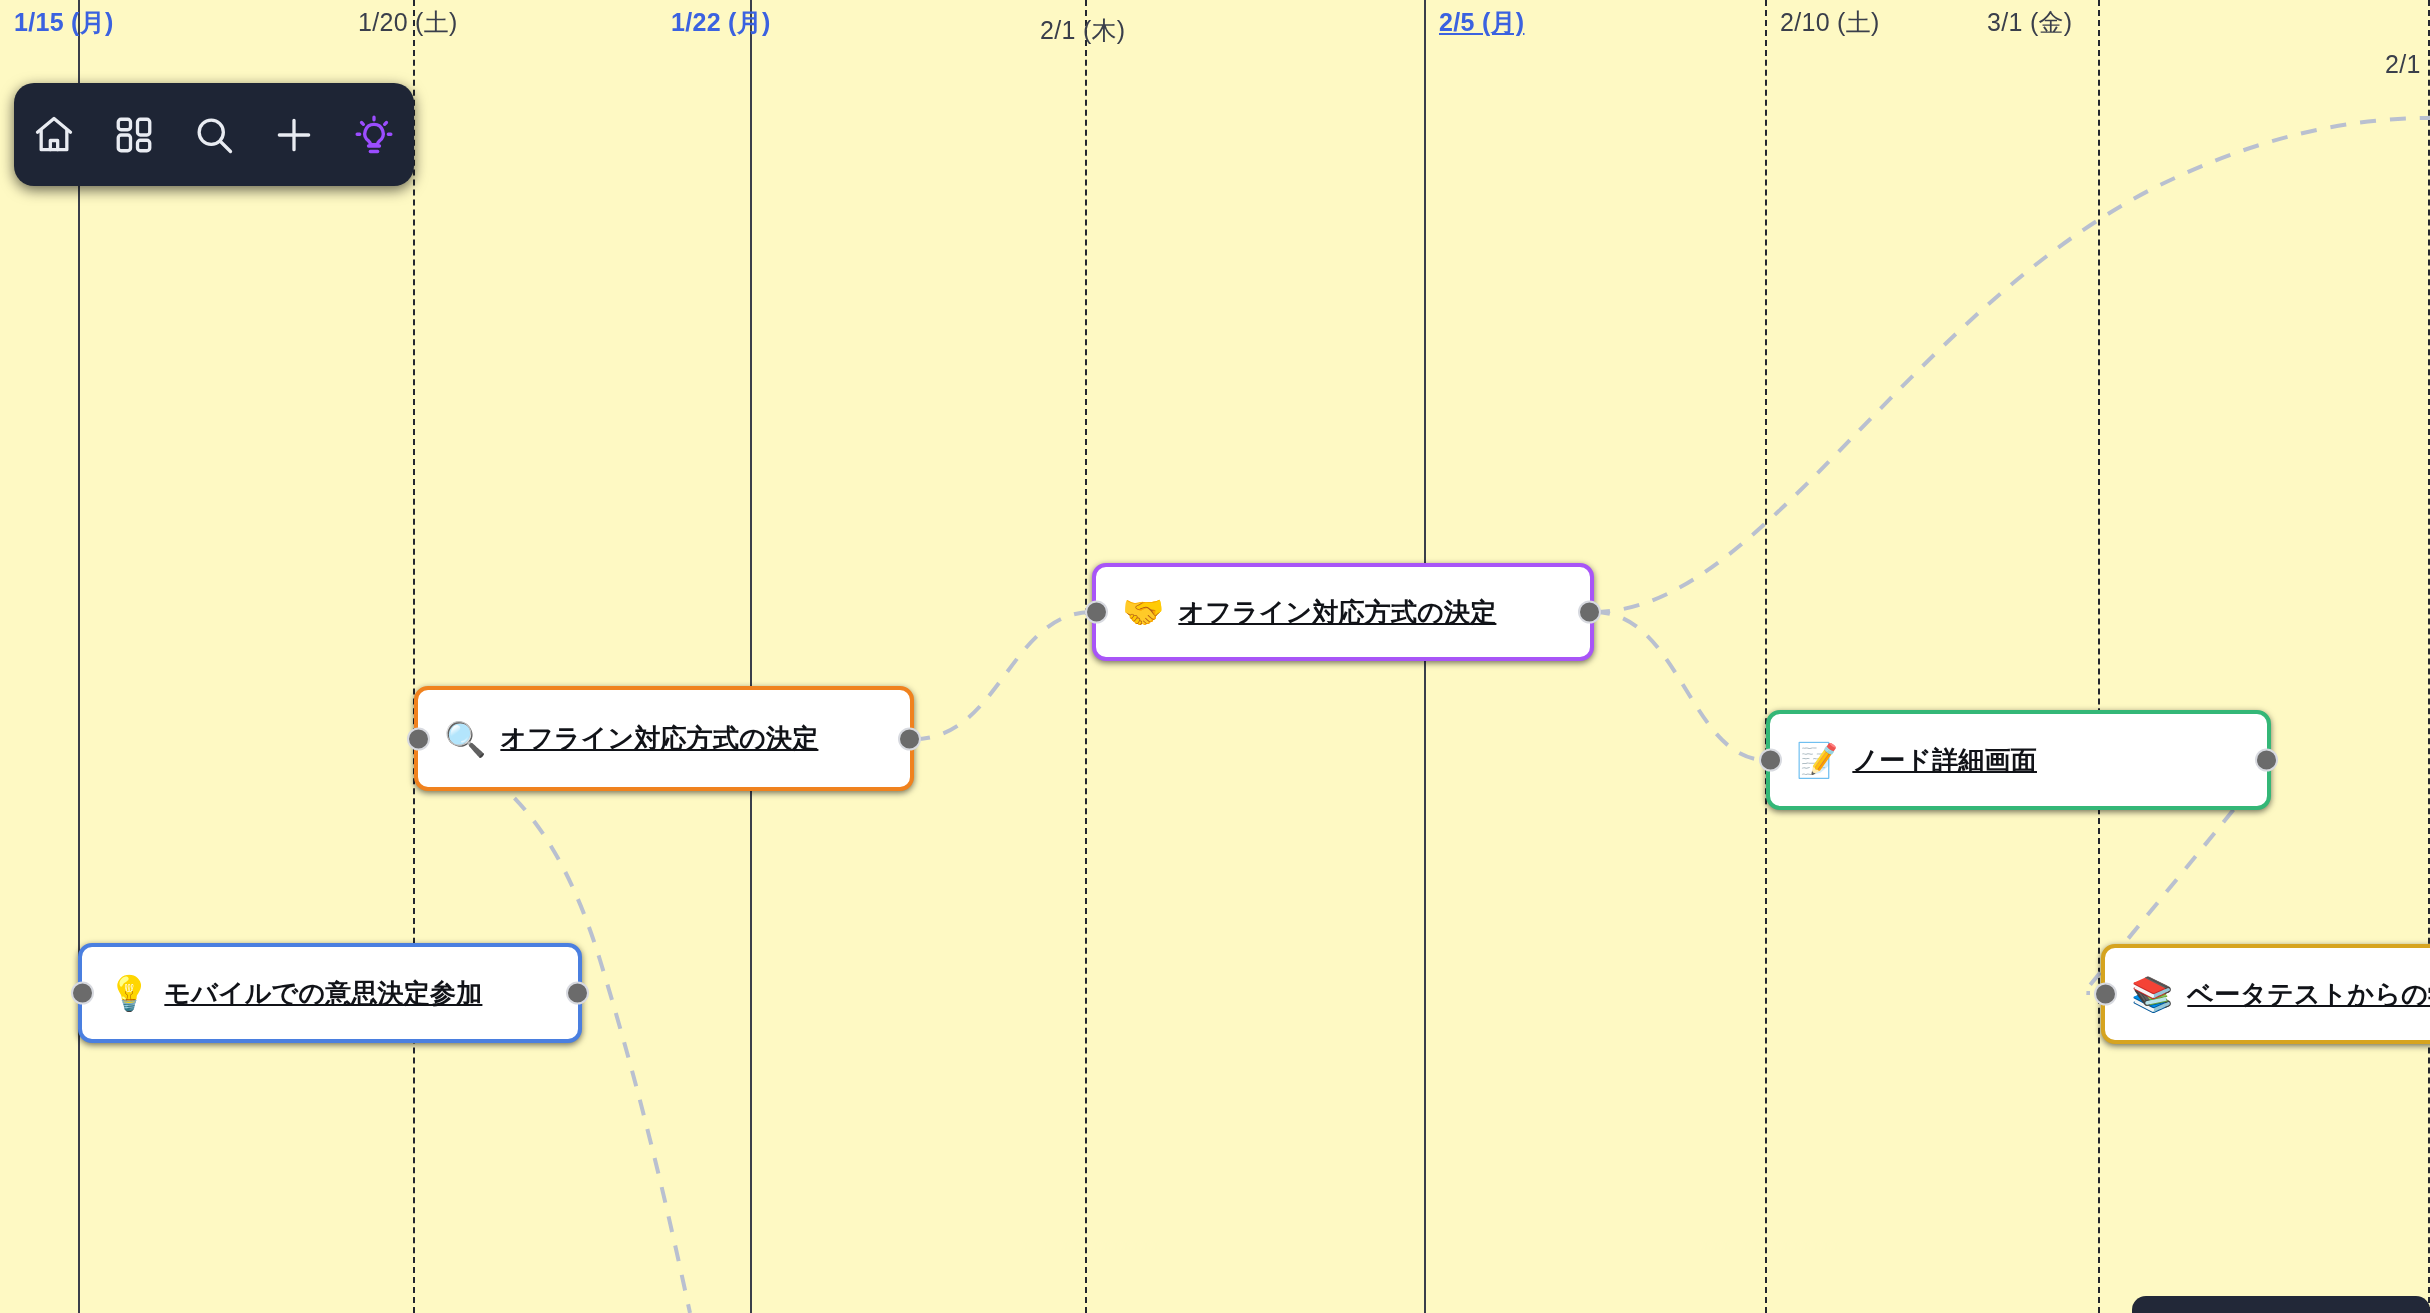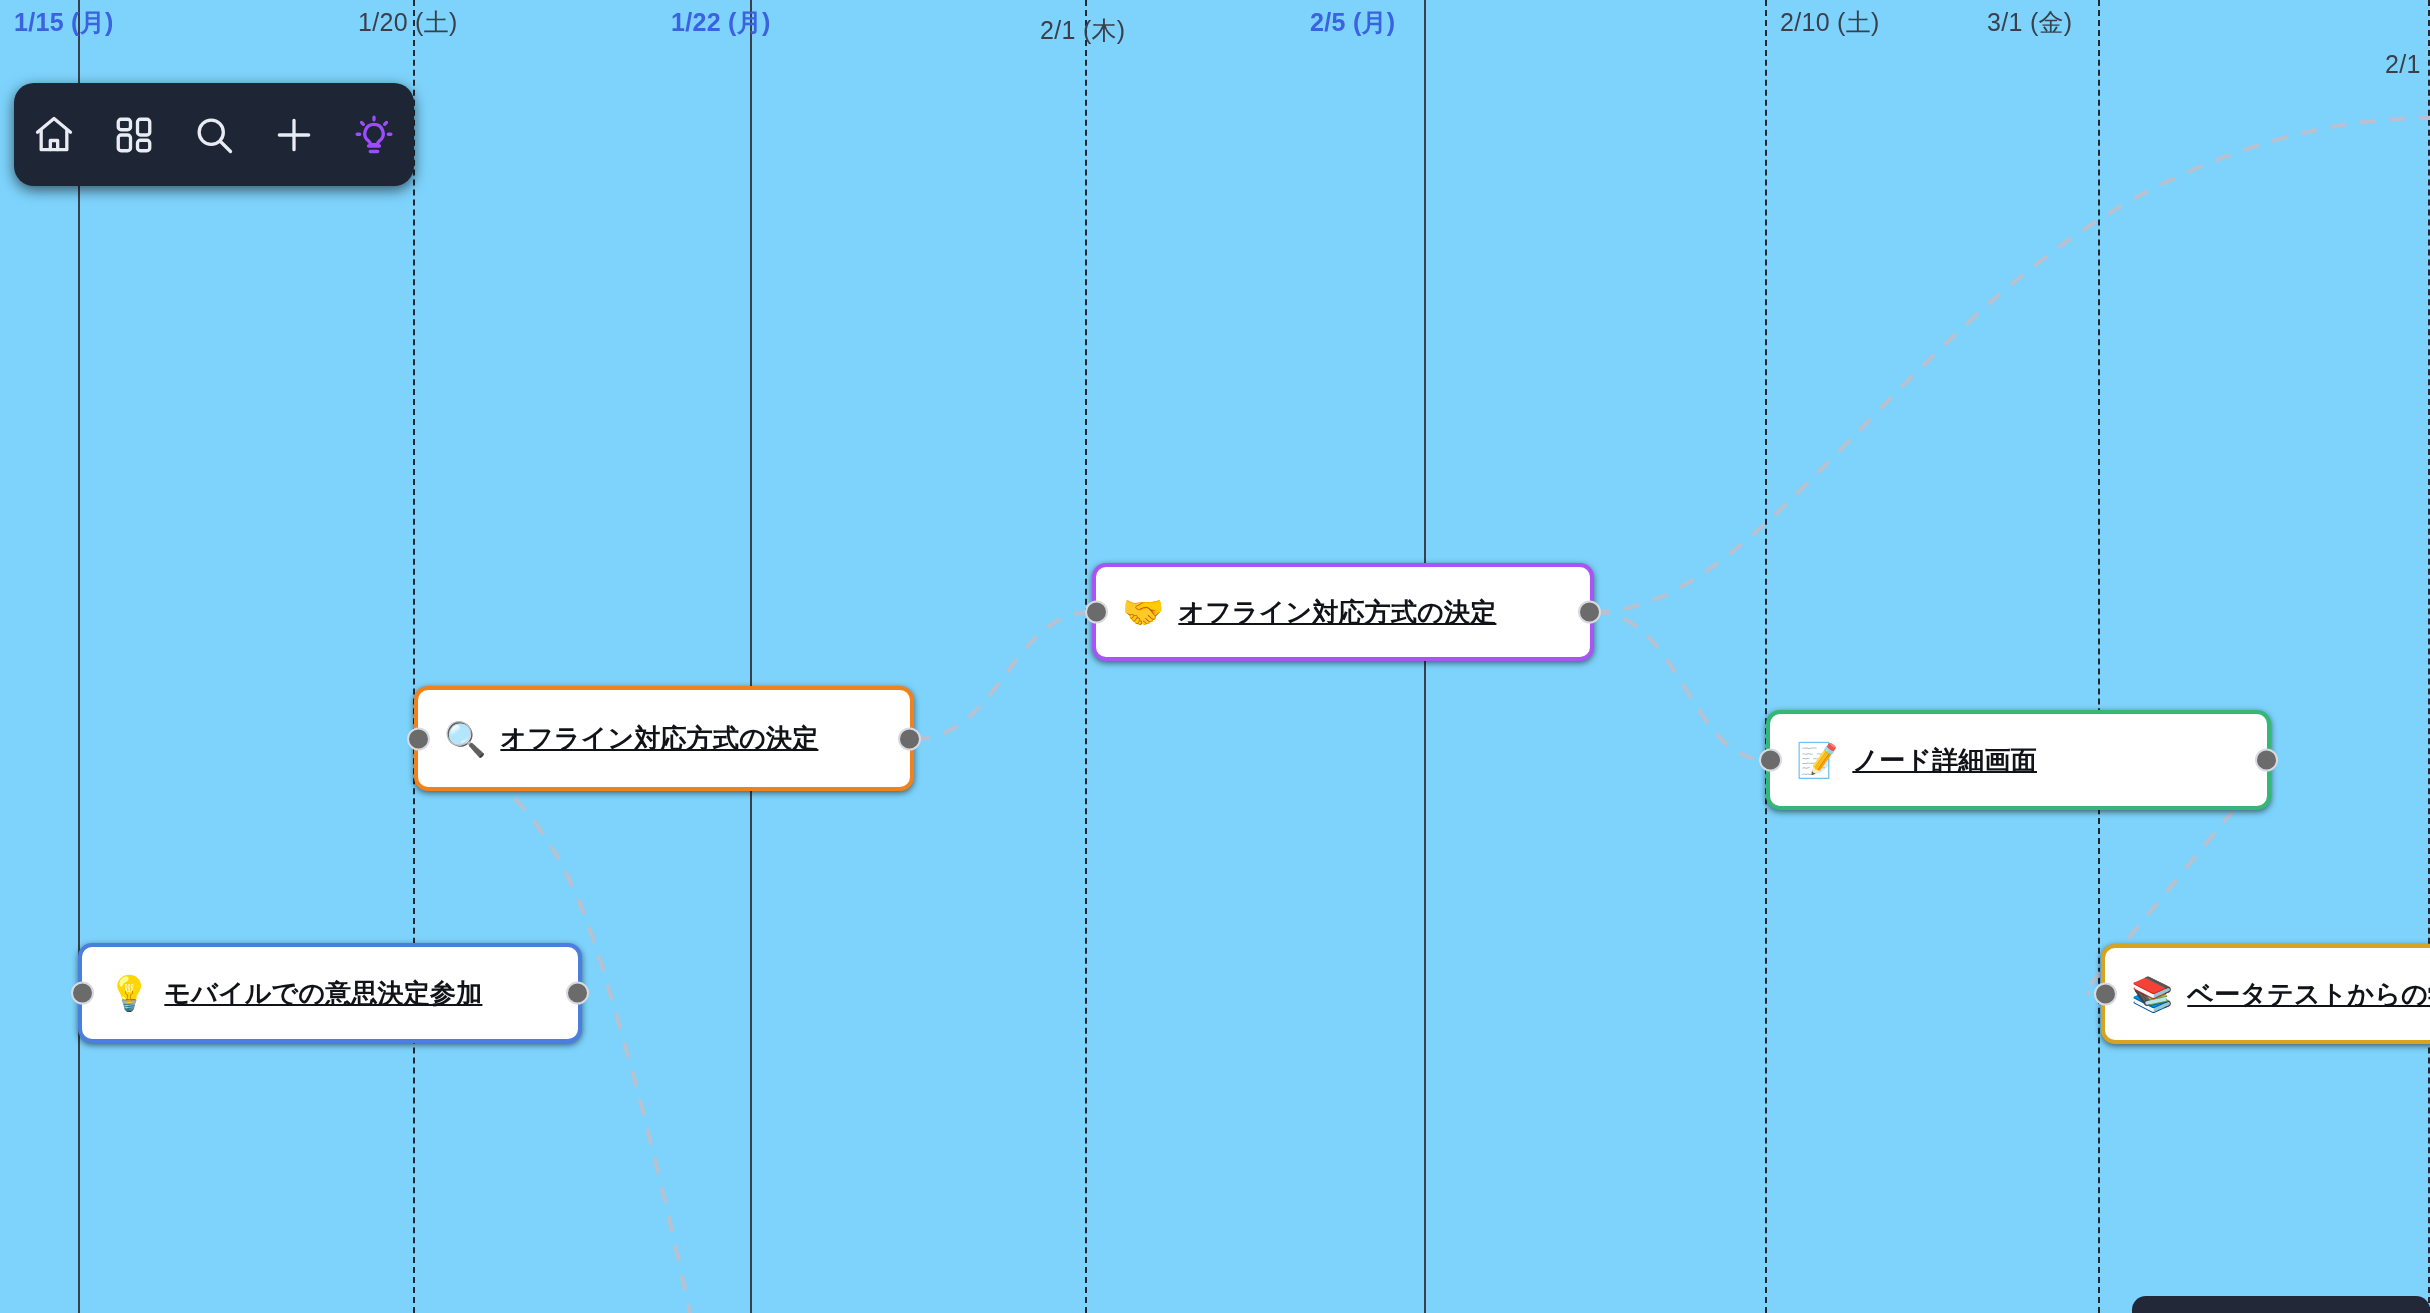--- a/index.html
+++ b/index.html
@@ -5,21 +5,21 @@
   html, body {
     margin: 0; padding: 0;
     background: #000000;
     width: 2430px; height: 1313px;
     overflow: hidden;
     font-family: "Liberation Sans", sans-serif;
   }
   #canvas {
     position: relative;
     width: 2430px; height: 1313px;
-    background: #7dd3fc;
+    background: #fef9c3;
     overflow: hidden;
   }
 
   
   .grid-layer { position: absolute; inset: 0; z-index: 1; }
   .gridline {
     position: absolute;
     top: 0; bottom: 0;
     width: 0;
   }
@@ -135,21 +135,21 @@
   <div class="grid-layer" id="grid-layer">
       <div class="gridline solid" style="left: 78px;"></div>
       <div class="tl-label major" style="left: 14px;">1/15 (月)</div>
       <div class="gridline dashed" style="left: 413px;"></div>
       <div class="tl-label minor" style="left: 358px;">1/20 (土)</div>
       <div class="gridline solid" style="left: 750px;"></div>
       <div class="tl-label major" style="left: 671px;">1/22 (月)</div>
       <div class="gridline dashed" style="left: 1085px;"></div>
       <div class="tl-label minor" style="left: 1040px; margin-top: 8px;">2/1 (木)</div>
       <div class="gridline solid" style="left: 1424px;"></div>
-      <div class="tl-label major" style="left: 1310px;">2/5 (月)</div>
+      <div class="tl-label major" style="left: 1439px; text-decoration: underline;">2/5 (月)</div>
       <div class="gridline dashed" style="left: 1765px;"></div>
       <div class="tl-label minor" style="left: 1780px;">2/10 (土)</div>
       <div class="gridline dashed" style="left: 2098px;"></div>
       <div class="tl-label minor" style="left: 1987px;">3/1 (金)</div>
       <div class="gridline dashed" style="left: 2428px;"></div>
       <div class="tl-label minor" style="left: 2385px; margin-top: 44px;">2/1</div>
     </div>
 
   <svg class="edge-layer" viewBox="0 0 2430 1313">
     <path class="edge-path" d="M 914,739 C 1000,739 1010,612 1092,612"></path>

